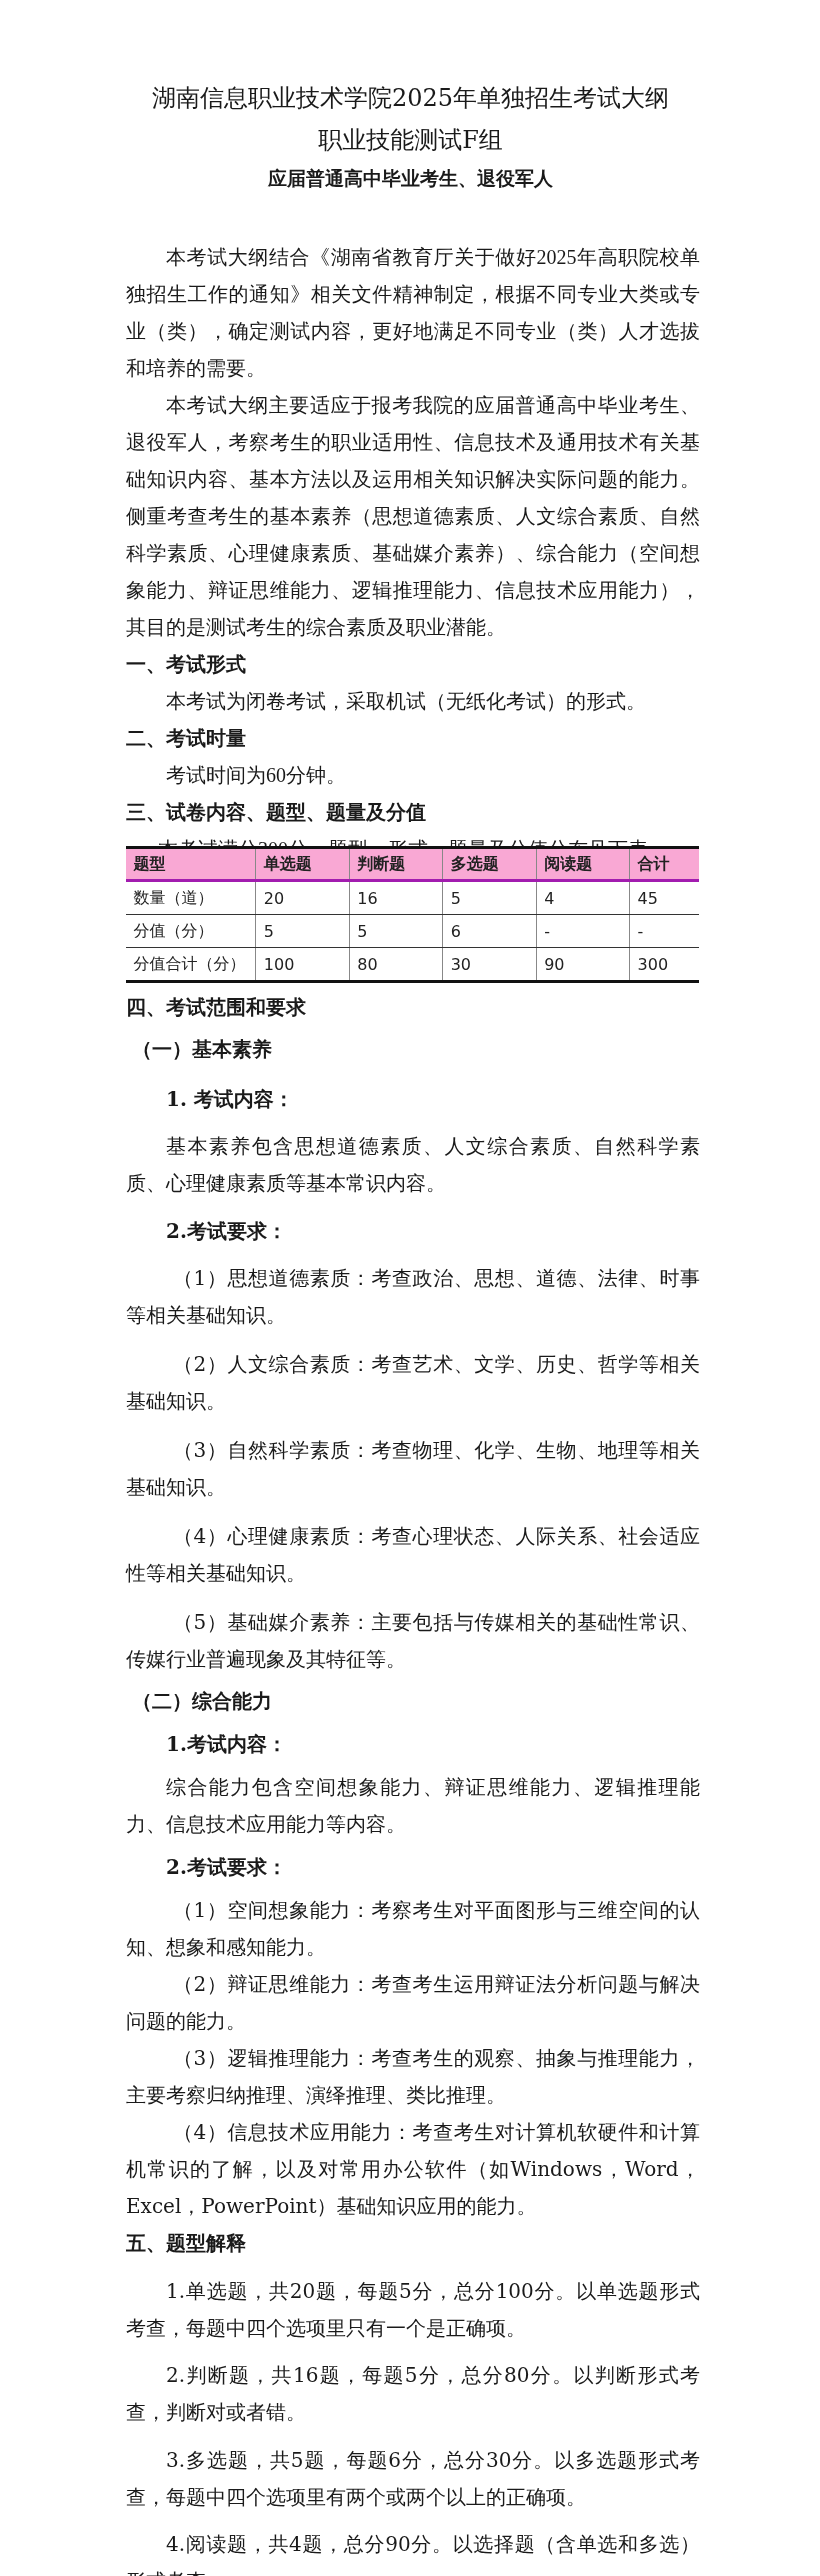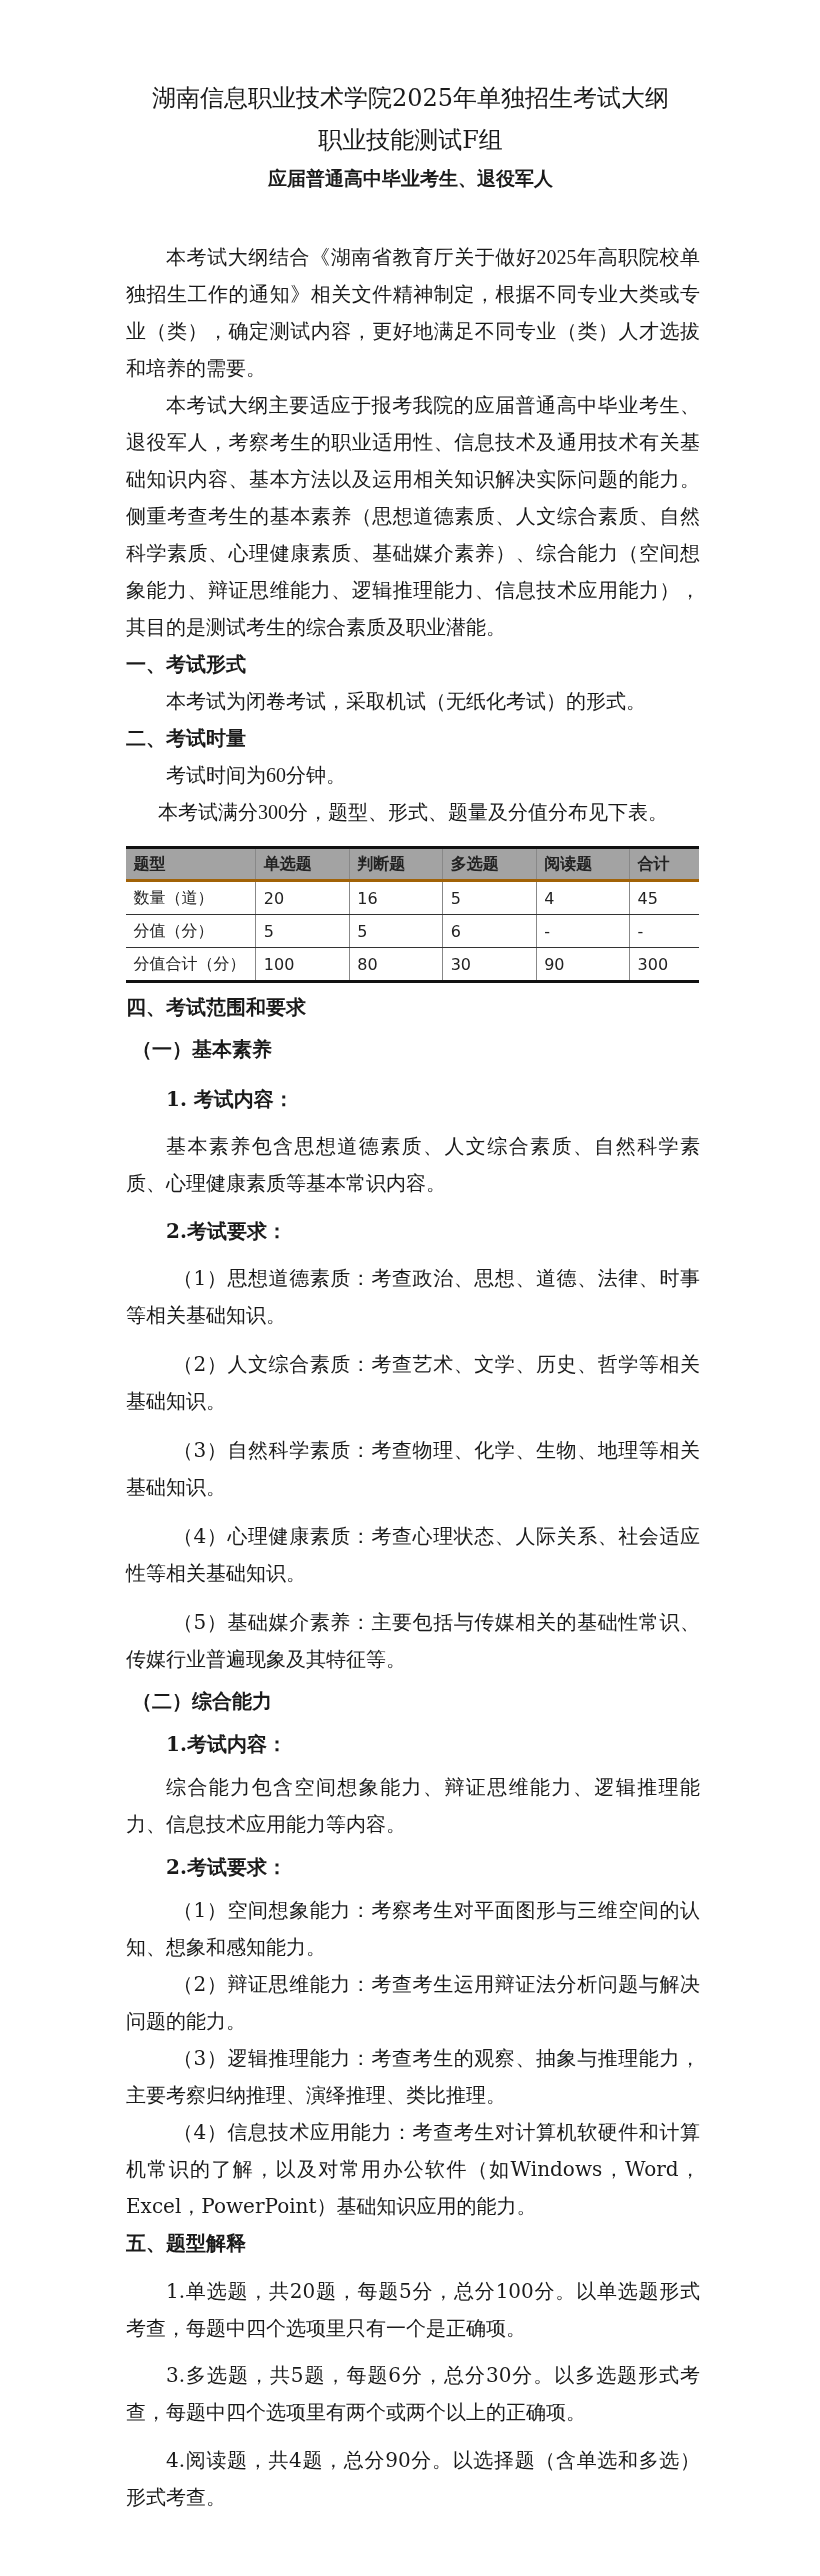--- a/index.html
+++ b/index.html
@@ -13,39 +13,40 @@
   .col { position: absolute; left: 126px; width: 574px; font-size: 20px; line-height: 37px; }
   .p { text-indent: 40px; margin: 0; text-align: justify; }
   .h1 { margin: 0; font-weight: bold; }
   .h2 { margin: 0; font-weight: bold; padding-left: 6px; }
   .h3 { margin: 0; font-weight: bold; padding-left: 40px; }
   .item { margin: 0; text-indent: 47px; text-align: justify; }
   table.score { position: absolute; left: 126px; top: 846px; width: 573px; border-collapse: collapse;
                 font-family: "DejaVu Sans", "Liberation Sans", sans-serif; font-size: 16px; color: #222; }
   table.score th, table.score td { text-align: left; padding: 0 7.6px; height: 32px; border-left: 0.8px solid #888; border-bottom: 0.8px solid #333; font-weight: normal; }
   table.score tr > *:first-child { border-left: none; width: 114px; }
-  table.score thead th { background: #a3a3a3; border-top: 3px solid #111; border-bottom: 3px solid #a16207; height: 30px; font-family: "DejaVu Serif", serif; font-weight: bold; }
+  table.score thead th { background: #f9a8d4; border-top: 3px solid #111; border-bottom: 3px solid #a21caf; height: 30px; font-family: "DejaVu Serif", serif; font-weight: bold; }
   table.score tbody tr:last-child td { border-bottom: 3px solid #111; }
 </style>
 </head>
 <body>
 
 <div class="page">
 
   <div class="title t1">湖南信息职业技术学院2025年单独招生考试大纲</div>
   <div class="title t2">职业技能测试F组</div>
   <div class="subtitle">应届普通高中毕业考生、退役军人</div>
 
   <div class="col" style="top:239px;font-family:Liberation Serif, serif;">
     <p class="p">本考试大纲结合《湖南省教育厅关于做好2025年高职院校单独招生工作的通知》相关文件精神制定，根据不同专业大类或专业（类），确定测试内容，更好地满足不同专业（类）人才选拔和培养的需要。</p>
     <p class="p">本考试大纲主要适应于报考我院的应届普通高中毕业考生、退役军人，考察考生的职业适用性、信息技术及通用技术有关基础知识内容、基本方法以及运用相关知识解决实际问题的能力。侧重考查考生的基本素养（思想道德素质、人文综合素质、自然科学素质、心理健康素质、基础媒介素养）、综合能力（空间想象能力、辩证思维能力、逻辑推理能力、信息技术应用能力），其目的是测试考生的综合素质及职业潜能。</p>
     <p class="h1">一、考试形式</p>
     <p class="p">本考试为闭卷考试，采取机试（无纸化考试）的形式。</p>
     <p class="h1">二、考试时量</p>
     <p class="p">考试时间为60分钟。</p>
+    <p class="h1">三、试卷内容、题型、题量及分值</p>
     <p class="p" style="text-indent:32px;">本考试满分300分，题型、形式、题量及分值分布见下表。</p>
   </div>
 
   <table class="score">
     <thead>
       <tr>
         <th>题型</th>
         <th>单选题</th>
         <th>判断题</th>
         <th>多选题</th>
@@ -98,18 +99,19 @@
     <p class="h3" style="margin-top:6px;">1.考试内容：</p>
     <p class="p" style="margin-top:6px;">综合能力包含空间想象能力、辩证思维能力、逻辑推理能力、信息技术应用能力等内容。</p>
     <p class="h3" style="margin-top:6px;">2.考试要求：</p>
     <p class="item" style="margin-top:6px;">（1）空间想象能力：考察考生对平面图形与三维空间的认知、想象和感知能力。</p>
     <p class="item" style="margin-top:0px;">（2）辩证思维能力：考查考生运用辩证法分析问题与解决问题的能力。</p>
     <p class="item" style="margin-top:0px;">（3）逻辑推理能力：考查考生的观察、抽象与推理能力，主要考察归纳推理、演绎推理、类比推理。</p>
     <p class="item" style="margin-top:0px;">（4）信息技术应用能力：考查考生对计算机软硬件和计算机常识的了解，以及对常用办公软件（如Windows，Word，Excel，PowerPoint）基础知识应用的能力。</p>
 
     <p class="h1" style="margin-top:0px;">五、题型解释</p>
     <p class="p" style="margin-top:10.6px;">1.单选题，共20题，每题5分，总分100分。以单选题形式考查，每题中四个选项里只有一个是正确项。</p>
+    <p class="p" style="margin-top:10.6px;">2.判断题，共16题，每题5分，总分80分。以判断形式考查，判断对或者错。</p>
     <p class="p" style="margin-top:10.6px;">3.多选题，共5题，每题6分，总分30分。以多选题形式考查，每题中四个选项里有两个或两个以上的正确项。</p>
     <p class="p" style="margin-top:10.6px;">4.阅读题，共4题，总分90分。以选择题（含单选和多选）形式考查。</p>
   </div>
 
 </div>
 
 
 </body></html>

